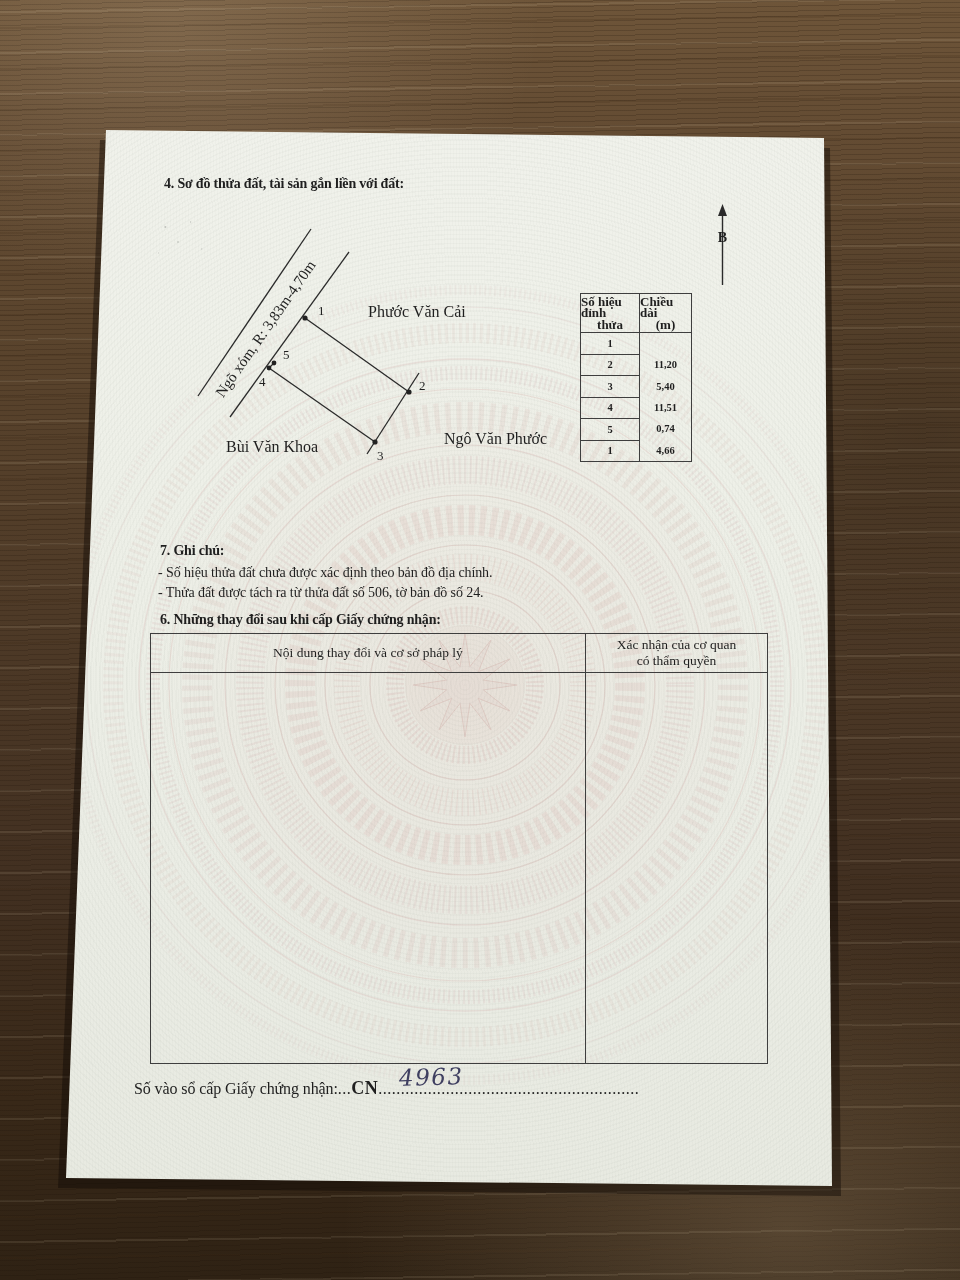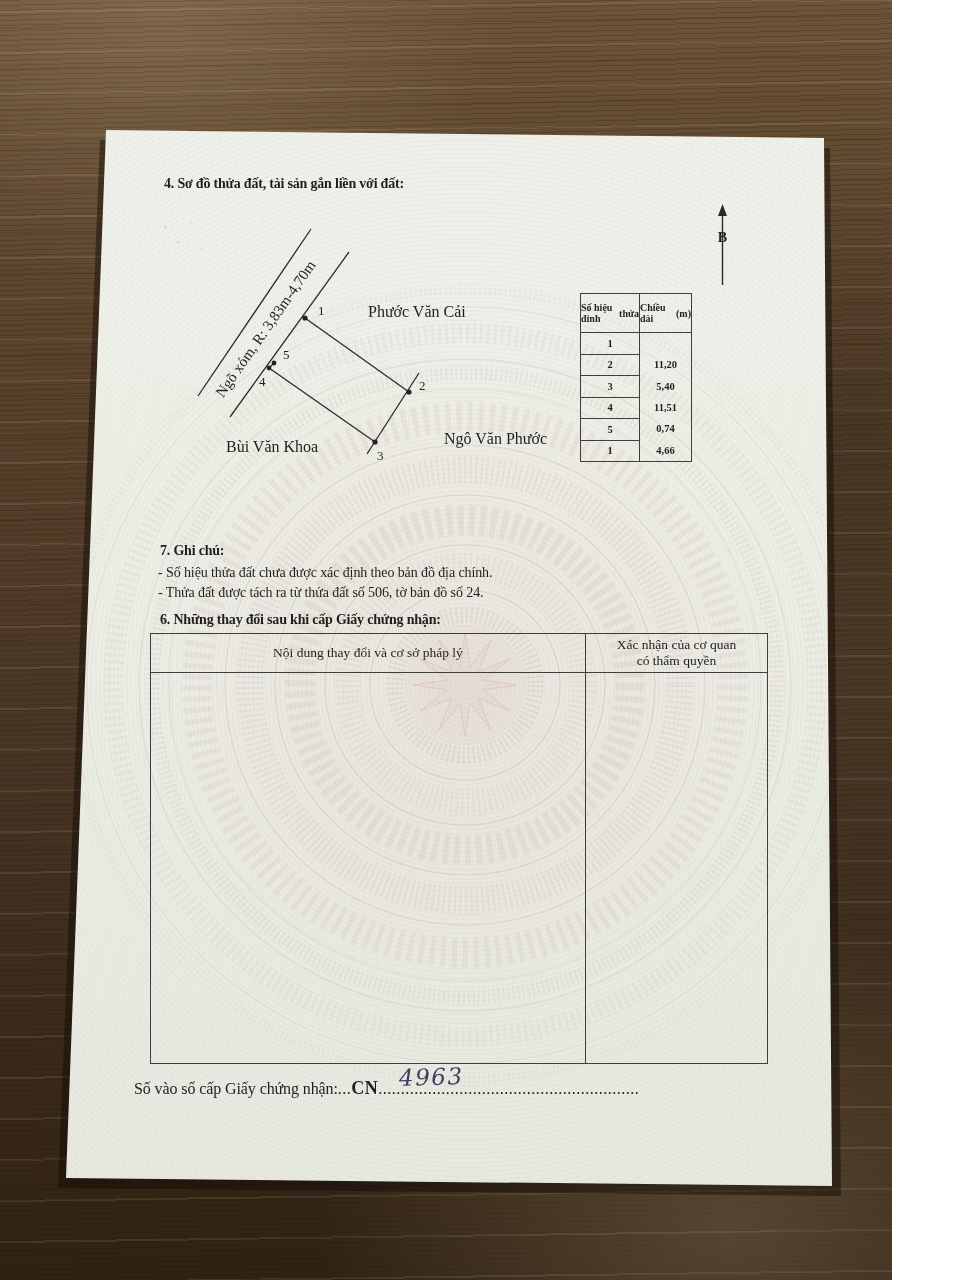--- a/index.html
+++ b/index.html
@@ -1,17 +1,17 @@
 <!DOCTYPE html>
 <html><head>
 <meta charset="utf-8">
 <style>
   html,body { margin:0; padding:0; }
   .stage {
-    position:relative; width:892px; height:1280px; overflow:hidden;
+    position:relative; width:960px; height:1280px; overflow:hidden;
     font-family:"Liberation Serif", serif;
     background:
       radial-gradient(75% 40% at 82% 96%, rgba(238,206,162,0.20), transparent 62%),
       radial-gradient(55% 30% at 18% 2%, rgba(246,226,196,0.14), transparent 70%),
       radial-gradient(60% 35% at 96% 34%, rgba(0,0,0,0.16), transparent 60%),
       repeating-linear-gradient(178.6deg, rgba(28,17,8,0.20) 0px, rgba(28,17,8,0.20) 1px, transparent 1px, transparent 5px),
       repeating-linear-gradient(179.2deg, transparent 0px, transparent 11px, rgba(255,238,205,0.09) 11px, rgba(255,238,205,0.09) 13px, transparent 13px, transparent 27px, rgba(58,38,18,0.18) 27px, rgba(58,38,18,0.18) 29px, transparent 29px, transparent 41px),
       linear-gradient(180deg, #6e5539 0%, #644c33 10%, #59432c 28%, #4e3a27 48%, #423021 68%, #382818 86%, #2f2214 100%);
   }
   .paper-shadow {
@@ -43,22 +43,22 @@
   .dlabel { font-size:16px; white-space:nowrap; }
   .vnum { font-size:13px; font-weight:normal; }
   .road-label {
     font-size:15px; white-space:nowrap; transform:translate(-50%,-50%) rotate(-55deg);
     left:266px; top:329px;
   }
   
   .vt { left:580px; top:293px; width:110px; height:167px; border:1.2px solid #3e3e3e;
         display:flex; flex-direction:column; background:transparent; }
   .vt-head { display:flex; height:38px; border-bottom:1.2px solid #3e3e3e; }
-  .vt-head .c { display:flex; flex-direction:row; align-items:center; justify-content:space-evenly;
-        font-weight:bold; font-size:10px; line-height:11px; padding:2px 0; }
+  .vt-head .c { display:flex; flex-direction:column; align-items:center; justify-content:space-evenly;
+        font-weight:bold; font-size:13px; line-height:11px; padding:2px 0; }
   .vt-head .c1 { width:58px; border-right:1.2px solid #3e3e3e; }
   .vt-head .c2 { flex:1; }
   .vt-body { display:flex; flex:1; }
   .vt-col-l { width:58px; border-right:1.2px solid #3e3e3e; display:flex; flex-direction:column; }
   .vt-col-l .cell { flex:1; border-top:1.1px solid #3e3e3e; display:flex; align-items:center; justify-content:center;
         font-weight:bold; font-size:10.5px; }
   .vt-col-l .cell:first-child { border-top:none; }
   .vt-col-r { flex:1; display:flex; flex-direction:column; }
   .vt-col-r .cell { flex:1; display:flex; align-items:center; justify-content:center;
         font-weight:bold; font-size:10.5px;text-align:center; }

